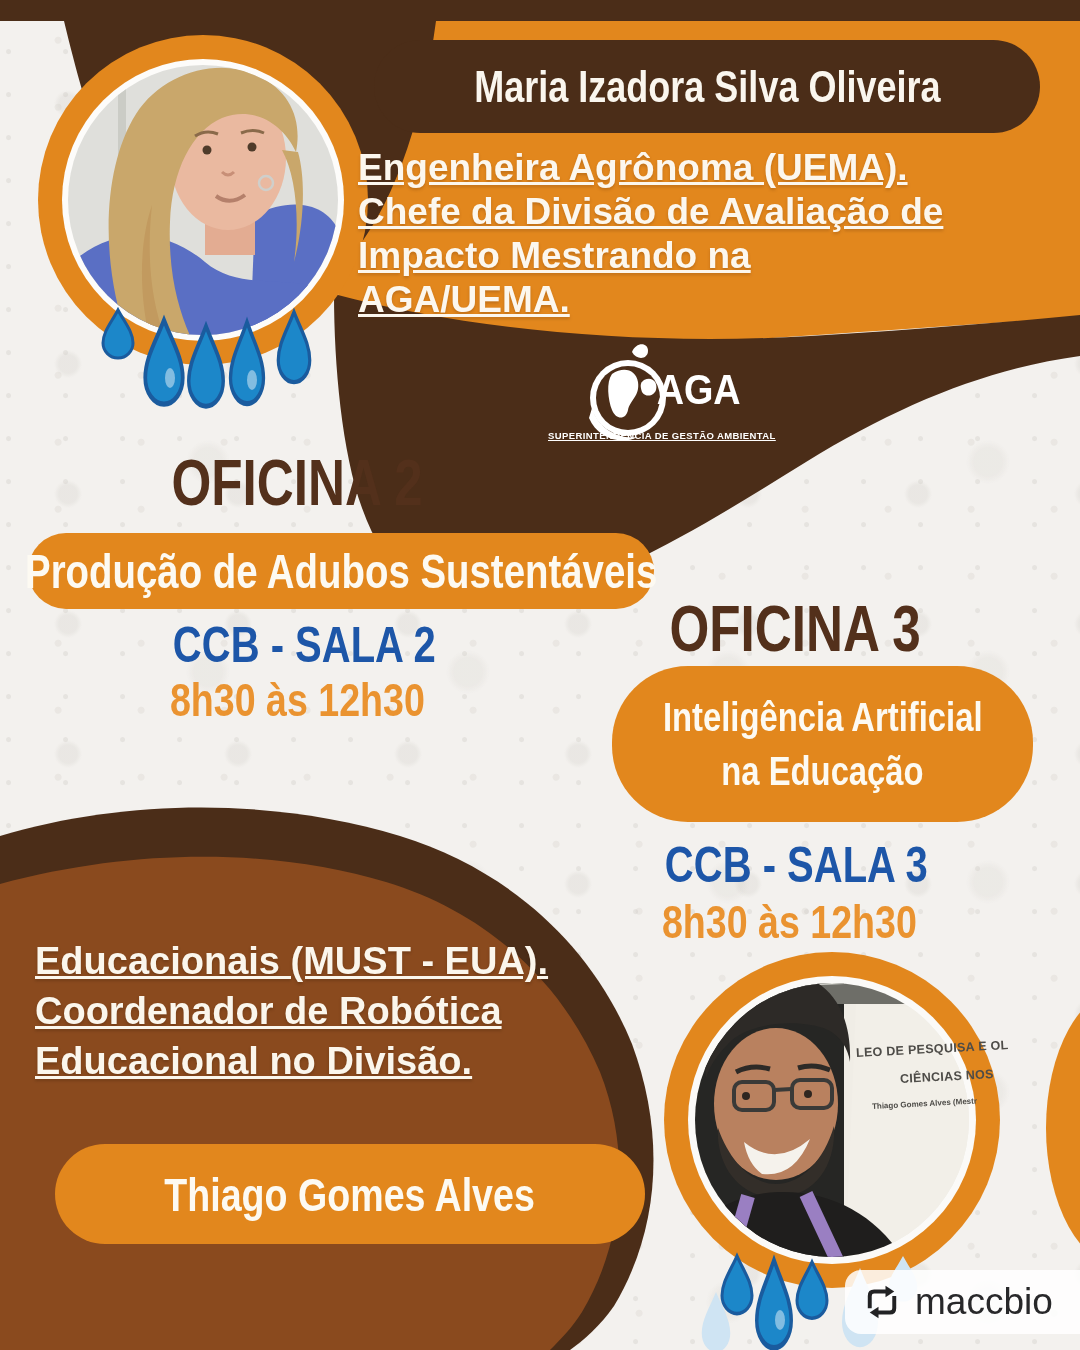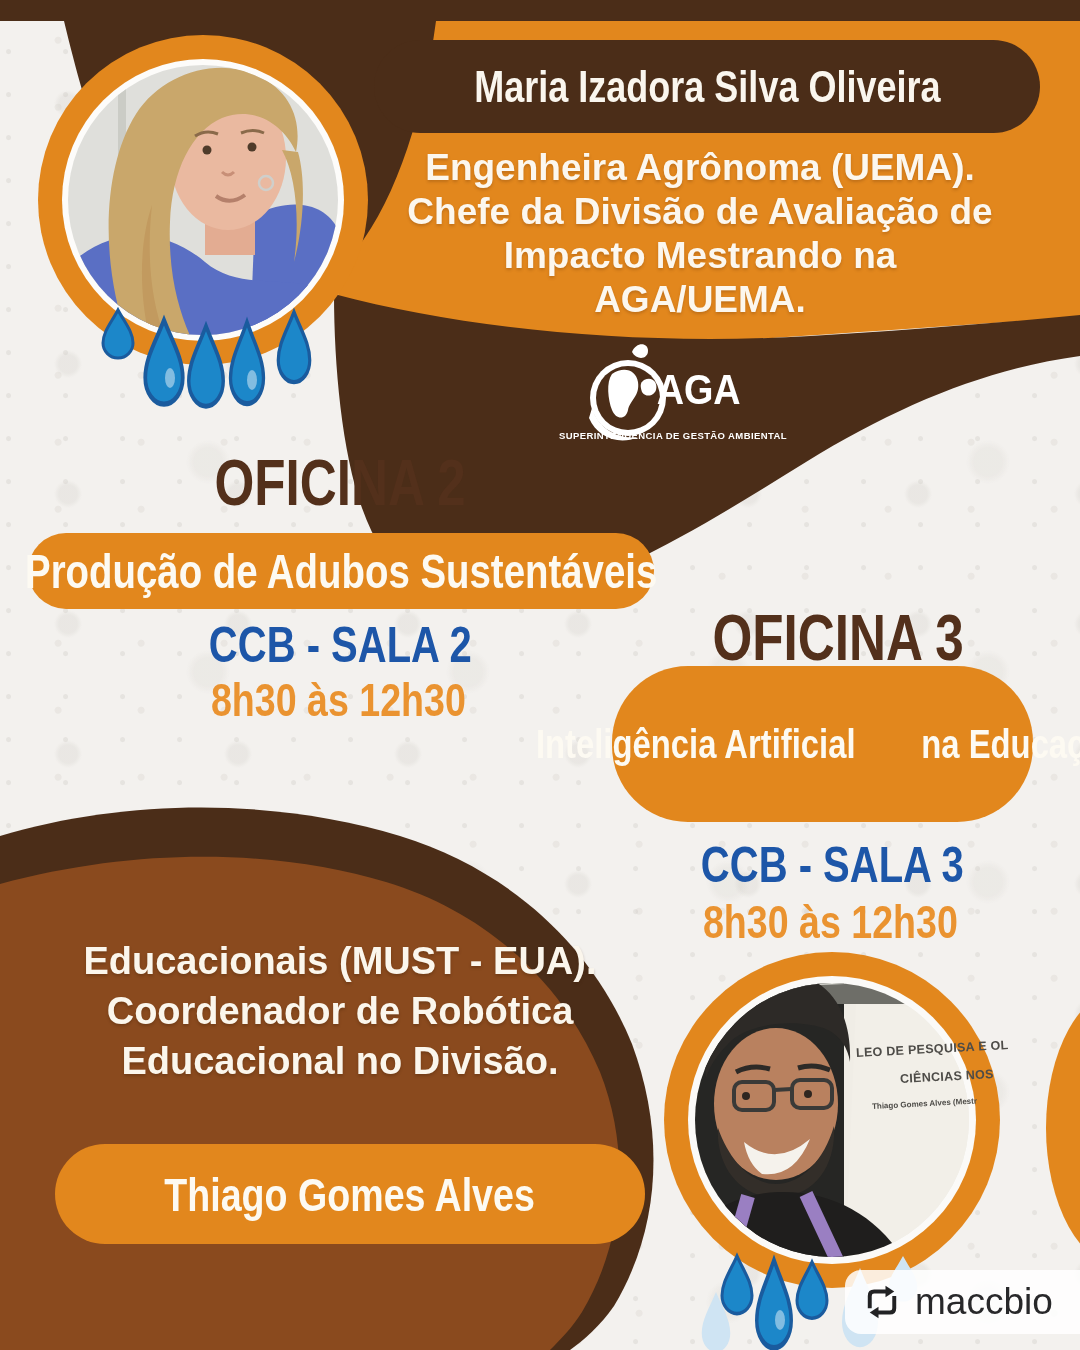--- a/index.html
+++ b/index.html
@@ -9,34 +9,34 @@
     background:
       radial-gradient(circle at 15% 20%, rgba(205,202,196,.35) 0 2px, transparent 3px) 0 0/57px 43px,
       radial-gradient(circle at 70% 60%, rgba(212,208,201,.30) 0 3px, transparent 4px) 0 0/83px 67px,
       radial-gradient(circle at 40% 80%, rgba(198,195,188,.22) 0 9px, transparent 14px) 0 0/170px 130px,
       radial-gradient(circle at 80% 20%, rgba(203,200,193,.18) 0 14px, transparent 22px) 0 0/260px 210px,
       #f3f1ee;
   }
   .bg-svg{position:absolute;left:0;top:0;width:1080px;height:1350px;}
   .abs{position:absolute;}
   .cond{display:inline-block;transform:scaleX(.8);transform-origin:center;white-space:nowrap;}
-  .ctr{text-align:center;}
+  .ctr{text-decoration:underline;}
   .title-band{left:374px;top:40px;width:666px;height:93px;background:#4b2d18;border-radius:47px;
     display:flex;align-items:center;justify-content:center;}
   .title-band .t{color:#faf6ee;font-size:45px;font-weight:700;}
   .desc{left:358px;top:146px;width:684px;color:#fcf7ee;font-size:37px;font-weight:700;line-height:44px;
     text-shadow:0 2px 3px rgba(90,45,10,.25);}
   .aga-acronym{left:652px;top:366px;width:120px;color:#ffffff;font-size:42px;font-weight:700;}
   .aga-sub{left:548px;top:430px;width:250px;color:#ffffff;font-size:9.5px;font-weight:700;letter-spacing:.4px;}
   .h-oficina{color:#53301b;font-size:64px;font-weight:700;}
   .of2{left:140px;top:446px;width:400px;}
-  .of3{left:638px;top:592px;width:400px;margin-top:9px;}
+  .of3{left:638px;top:592px;width:400px;}
   .pill{background:#e2871d;display:flex;align-items:center;justify-content:center;color:#fdfaf2;font-weight:700;}
   .pill1{left:28px;top:533px;width:626px;height:76px;border-radius:38px;font-size:48px;}
-  .card3{left:612px;top:666px;width:421px;height:156px;border-radius:76px;flex-direction:row;font-size:41px;line-height:54px;}
+  .card3{left:612px;top:666px;width:421px;height:156px;border-radius:76px;flex-direction:column;font-size:41px;line-height:54px;}
   .loc{color:#1d56a8;font-size:50px;font-weight:700;}
   .time{color:#ea9330;font-size:47px;font-weight:700;}
   .ccb2{left:140px;top:616px;width:400px;}
   .t2{left:138px;top:672px;width:400px;}
   .ccb3{left:632px;top:836px;width:400px;}
   .t3{left:630px;top:894px;width:400px;}
   .mestrando{left:35px;top:936px;width:610px;color:#fbf6ec;font-size:38px;font-weight:700;line-height:50px;
     text-shadow:0 2px 3px rgba(60,30,8,.3);}
   .thiago{left:55px;top:1144px;width:590px;height:100px;border-radius:50px;font-size:47px;}
   .poster-line{color:#4e4c48;font-weight:700;transform:rotate(-3deg);transform-origin:left;white-space:nowrap;}

